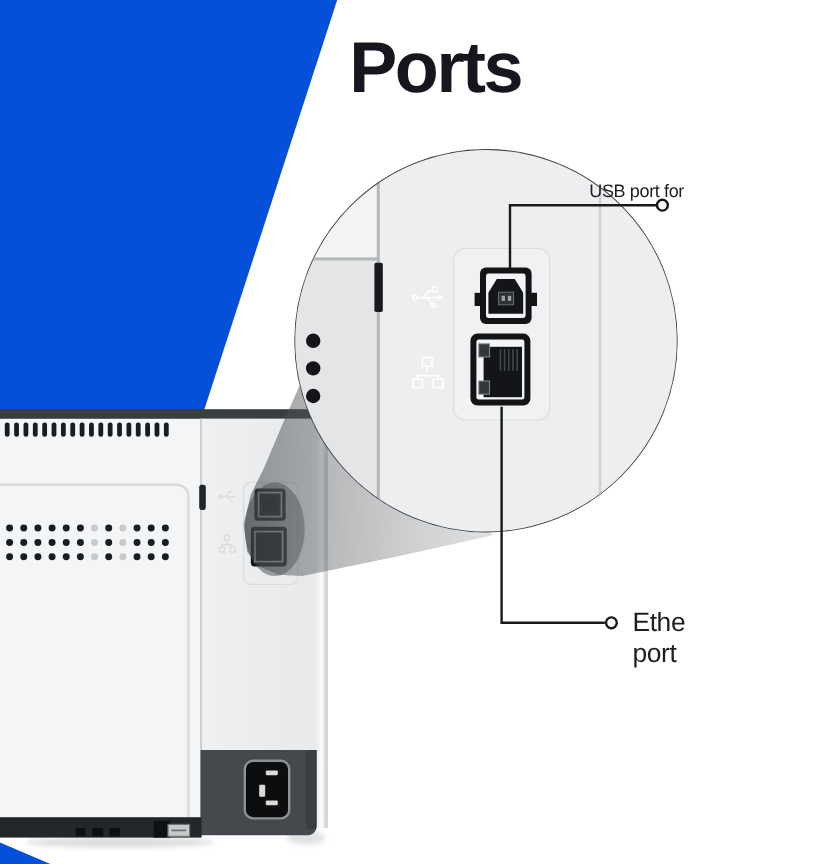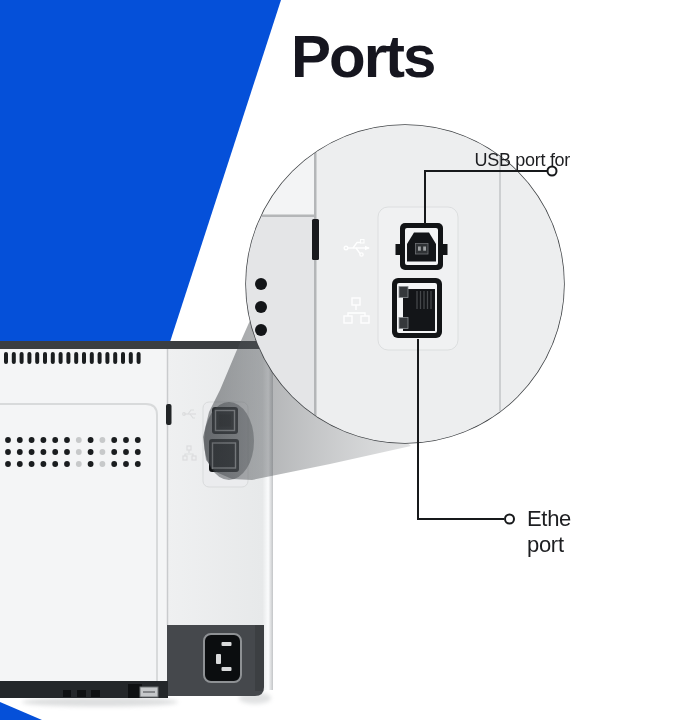--- a/index.html
+++ b/index.html
@@ -1,21 +1,21 @@
 <!DOCTYPE html>
 <html><head>
 <meta charset="utf-8">
 <style>
   html,body{margin:0;padding:0;background:#fff;}
   #canvas{position:relative;width:572px;height:720px;background:#ffffff;overflow:hidden;
           font-family:"Liberation Sans", sans-serif;}
   #scene{position:absolute;left:0;top:0;}
   .txt{position:absolute;color:#1d1e21;}
   #page-title{left:291px;top:22px;font-size:60px;font-weight:700;letter-spacing:-2px;color:#16161f;}
-  #usb-label{right:2px;top:146px;font-size:18px;line-height:28px;text-align:right;letter-spacing:-0.3px;}
+  #usb-label{right:2px;top:146px;font-size:15px;line-height:28px;text-align:right;letter-spacing:-0.3px;}
   #eth-label{left:527px;top:506px;font-size:22px;letter-spacing:-0.3px;}
 </style>
 </head>
 <body>
 
 <div id="canvas">
 
 <svg id="scene" width="692" height="720" viewBox="0 0 692 720">
   <defs>
     <linearGradient id="beamGrad" gradientUnits="userSpaceOnUse" x1="205" y1="435" x2="415" y2="440">

